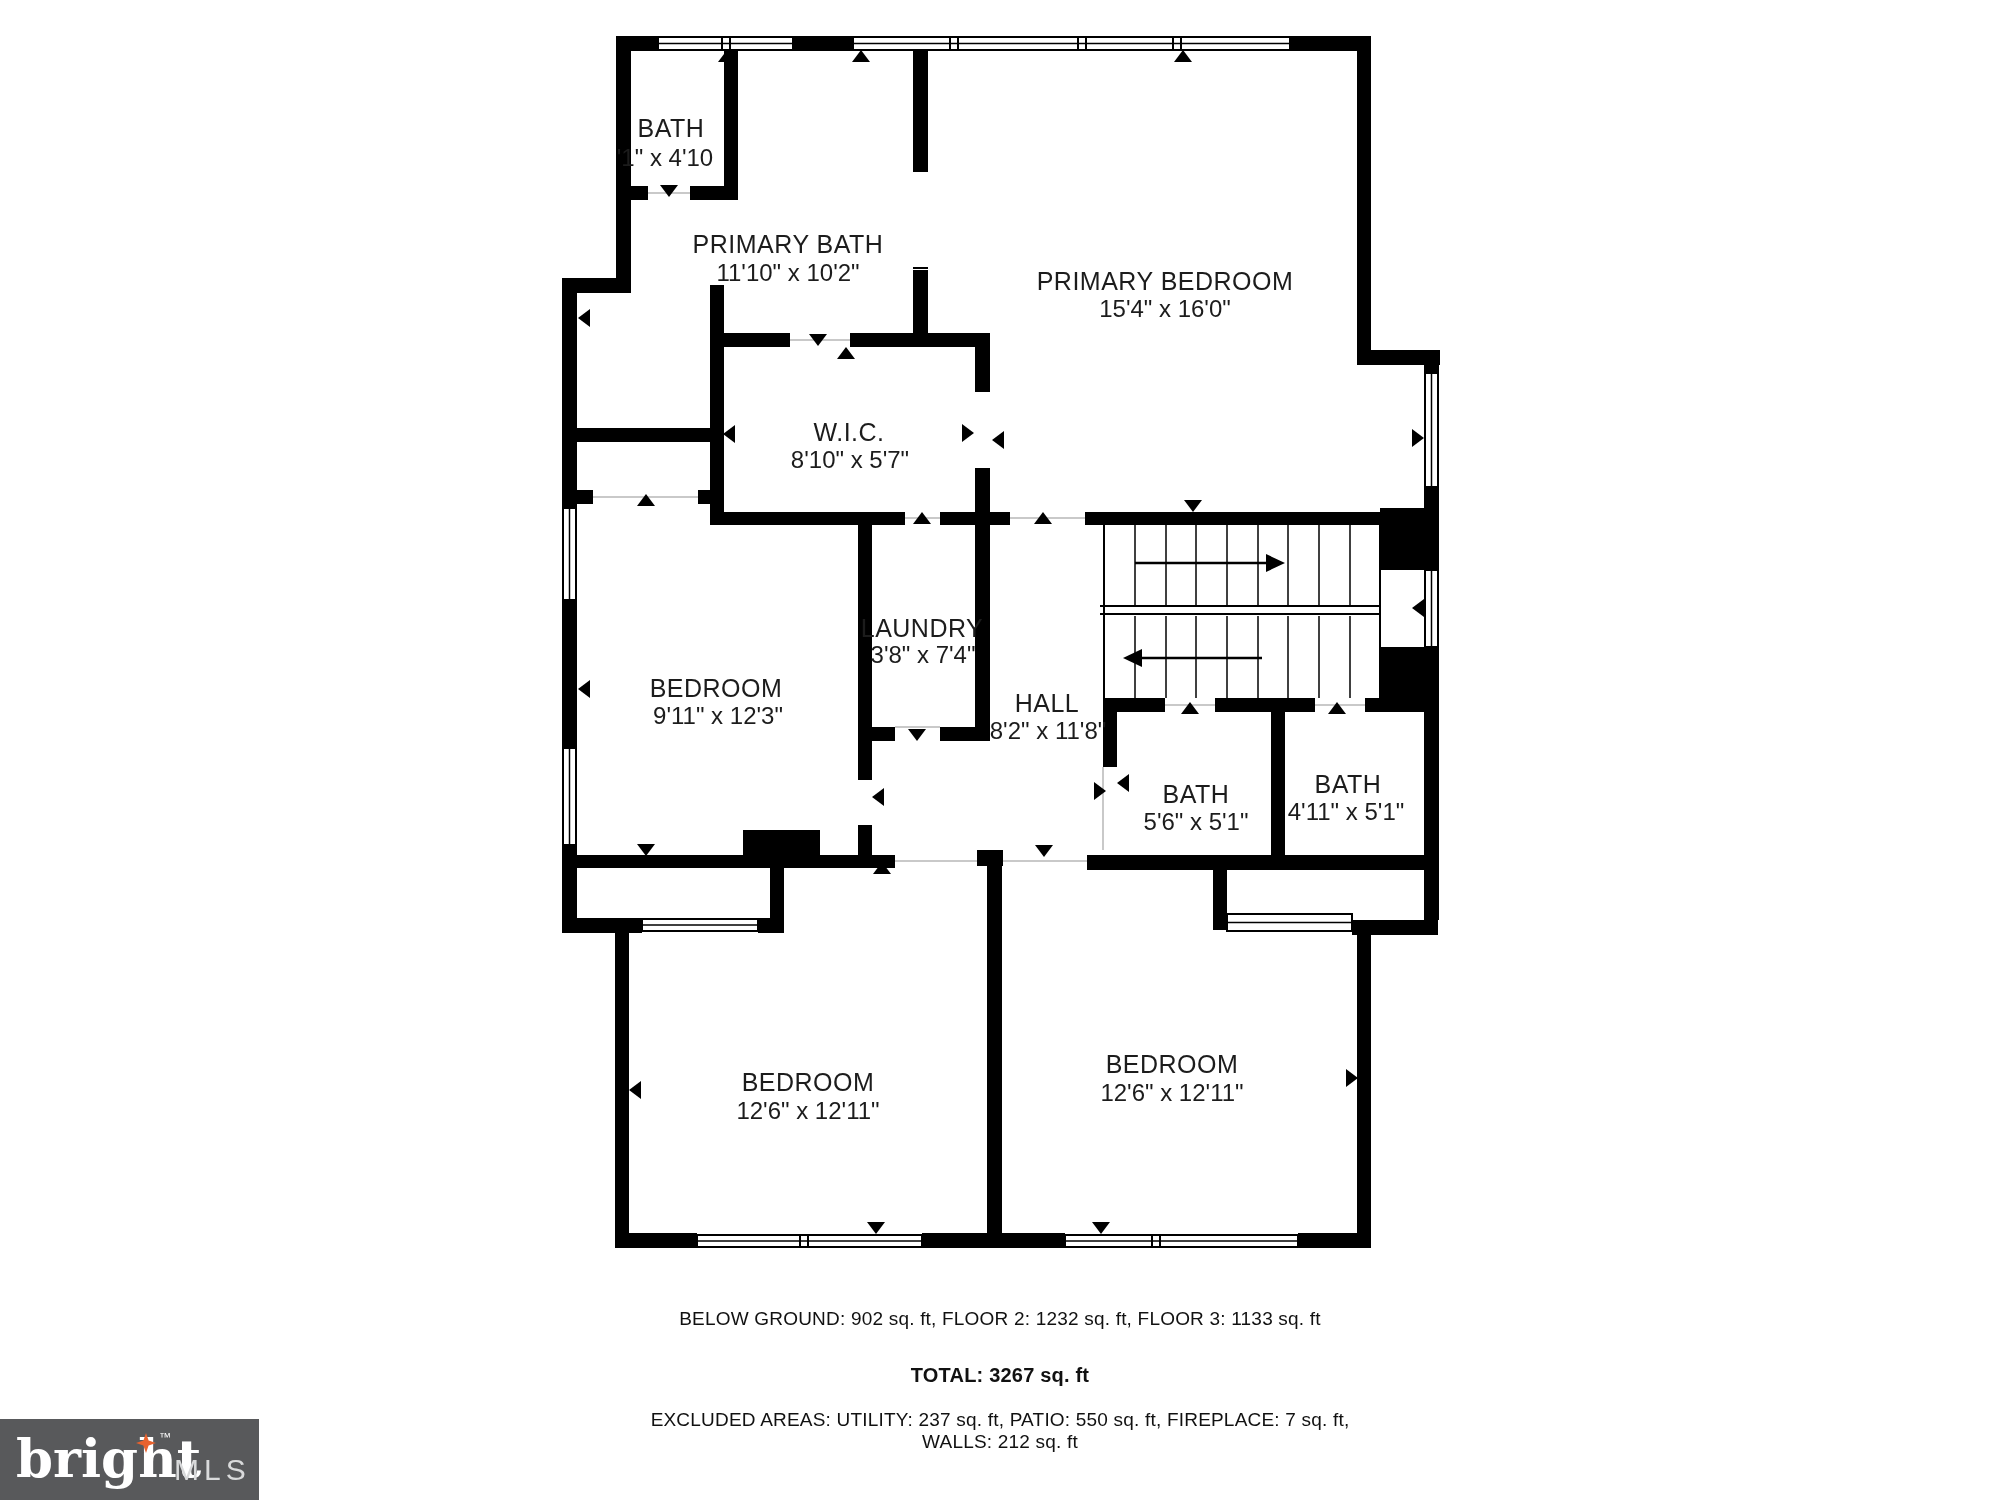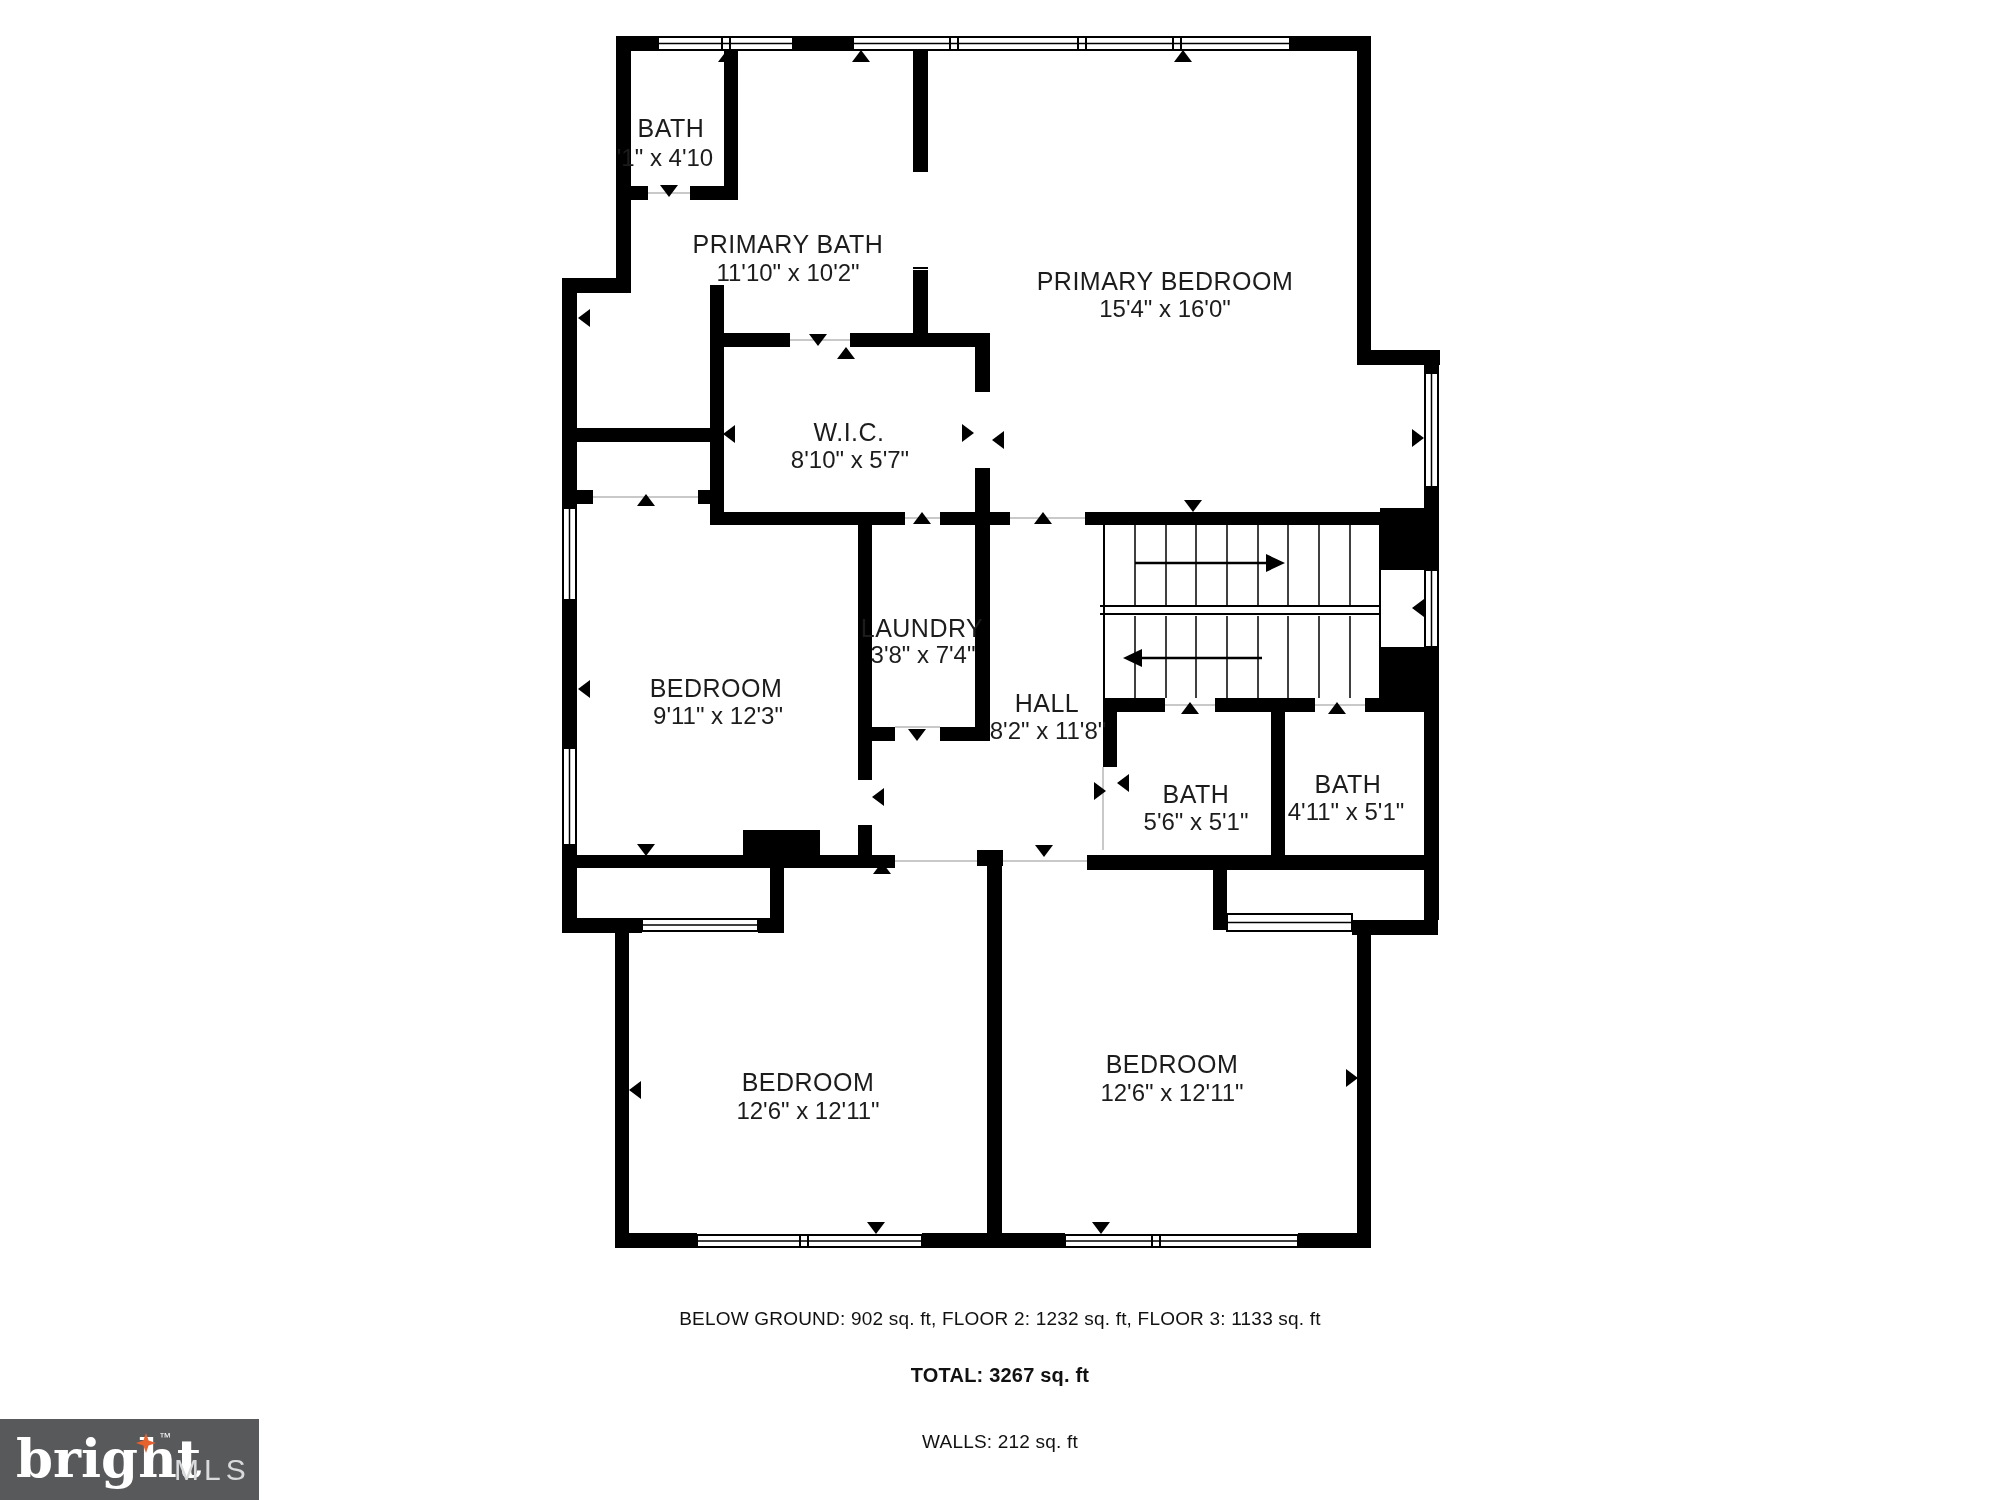--- a/index.html
+++ b/index.html
@@ -229,20 +229,21 @@
       <text class="rname" x="808" y="1091" text-anchor="middle">BEDROOM</text>
       <text class="rdims" x="808" y="1119" text-anchor="middle">12'6" x 12'11"</text>
 
       <text class="rname" x="1172" y="1073" text-anchor="middle">BEDROOM</text>
       <text class="rdims" x="1172" y="1101" text-anchor="middle">12'6" x 12'11"</text>
     </g>
   </svg>
 
   <div class="fline total" style="top:1340px">TOTAL: 3267 sq. ft</div>
   <div class="fline" style="top:1284px">BELOW GROUND: 902 sq. ft, FLOOR 2: 1232 sq. ft, FLOOR 3: 1133 sq. ft</div>
+  <div class="fline" style="top:1385px">EXCLUDED AREAS: UTILITY: 237 sq. ft, PATIO: 550 sq. ft, FIREPLACE: 7 sq. ft,</div>
   <div class="fline" style="top:1407px">WALLS: 212 sq. ft</div>
 
   <div class="logo">
     <span class="logo-word">bright</span>
     <span class="logo-star"></span>
     <span class="logo-tm">™</span>
     <span class="logo-mls">MLS</span>
   </div>
 </div>
 

